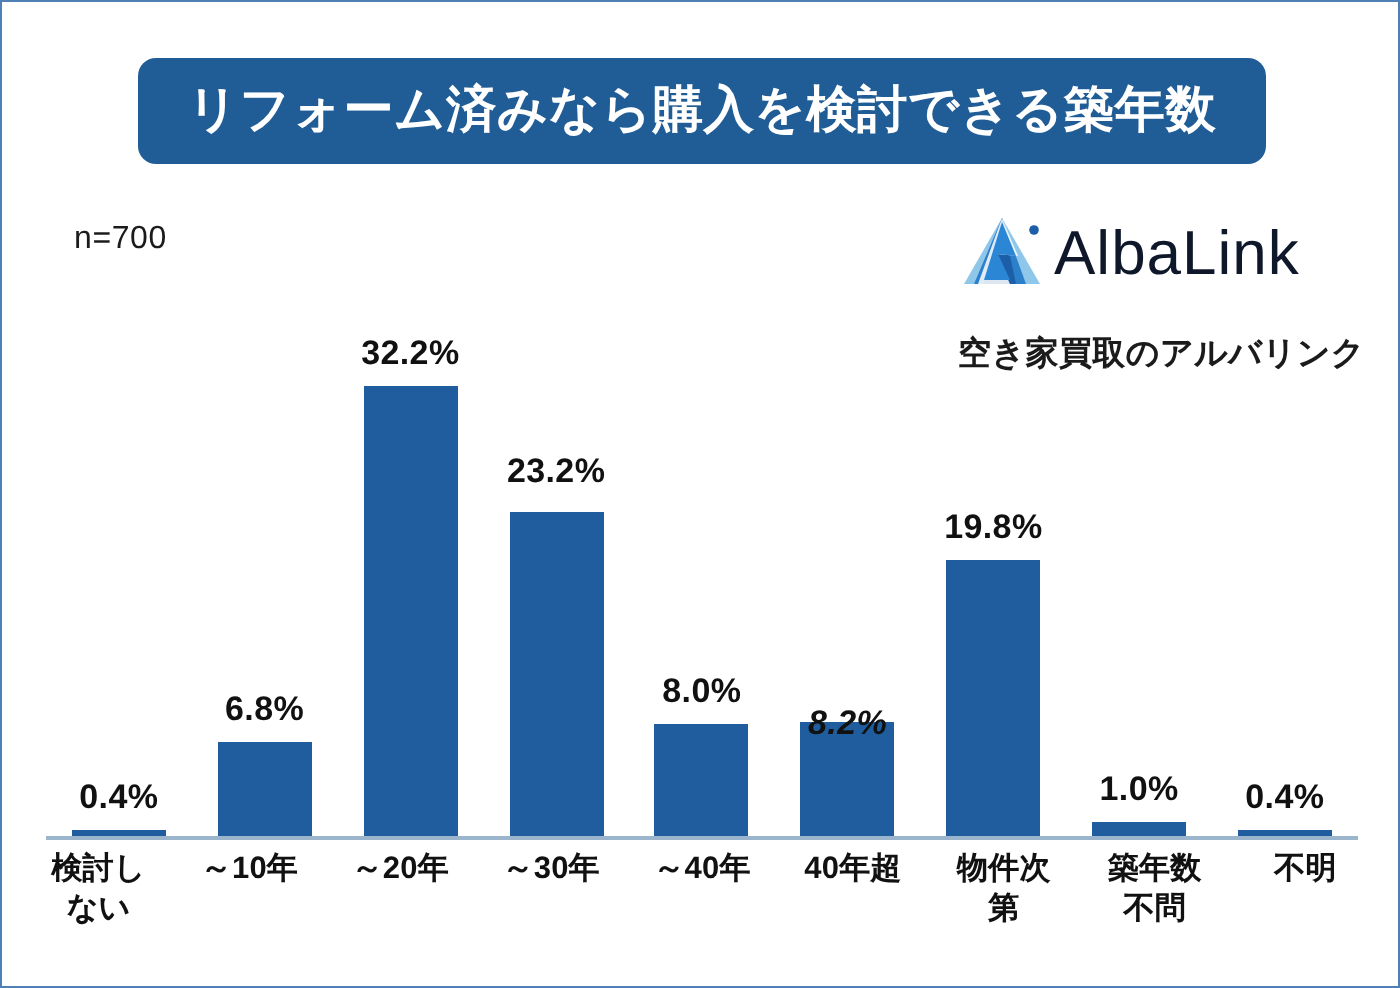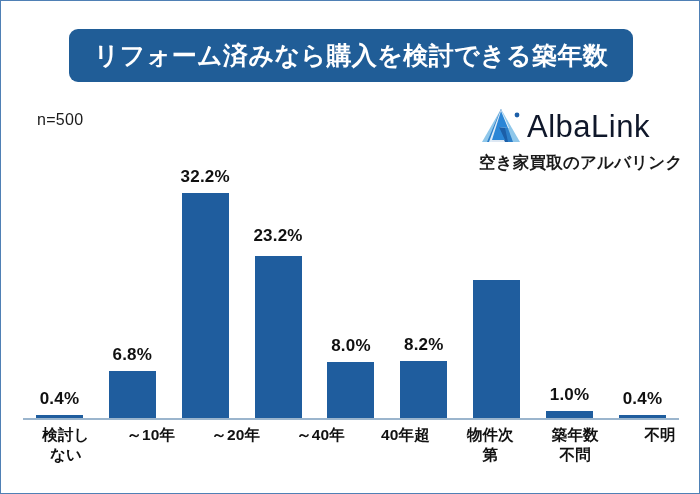--- a/index.html
+++ b/index.html
@@ -76,21 +76,21 @@
   .logo-wordmark {
     font-size: 31px;
     font-weight: 500;
     color: #0f172a;
     letter-spacing: 0.5px;
     line-height: 1;
     margin-left: 4px;
     white-space: nowrap;
   }
   .logo-tagline {
-    margin-top: 5px;
+    margin-top: 19px;
     font-size: 16.5px;
     font-weight: bold;
     color: #1b1b1b;
     letter-spacing: 0.2px;
     text-align: center;
     white-space: nowrap;
   }
   .axis-line {
     position: absolute;
     left: 22px;
@@ -130,21 +130,21 @@
     white-space: nowrap;
   }
   .bar-rect {
     width: 47px;
     background: #1f5d9e;
   }
 
   
   .cats {
     position: absolute;
-    left: 34px;
+    left: 22px;
     top: 424px;
     width: 656px;
     display: flex;
     justify-content: flex-end;
     align-items: flex-start;
     gap: 23px;
   }
   .cat {
     width: 72px;
     text-align: center;
@@ -157,21 +157,21 @@
 </style>
 </head>
 <body>
 
 <div id="infographic">
 
   <div class="title-banner">
     <div class="title-text">リフォーム済みなら購入を検討できる築年数</div>
   </div>
 
-  <div class="n-label">n=500</div>
+  <div class="n-label">n=700</div>
 
   <div class="logo-block">
     <div class="logo-row">
       <div class="logo-mark">
         <svg width="44" height="40" viewBox="0 0 44 40" xmlns="http://www.w3.org/2000/svg">
           <polygon points="22,3 41,36 3,36" fill="#8fc7ea"></polygon>
           <polygon points="22,3 34,36 8,36" fill="#2c7fc9"></polygon>
           <polygon points="22,3 29,36 13,36" fill="#1c5fa8"></polygon>
           <path d="M22 3 L30 22 L19 21 L26 36 L10 36 Z" fill="#ffffff" opacity="0.85"></path>
           <path d="M22 5 L29 22 L20 21 L26 34 L13 34 Z" fill="#2b86d6"></path>
@@ -200,40 +200,42 @@
       </div>
       <div class="bar-col">
         <div class="bar-value" style="bottom: 172px;">23.2%</div>
         <div class="bar-rect" style="height: 162px; background: rgb(31, 93, 158);"></div>
       </div>
       <div class="bar-col">
         <div class="bar-value" style="bottom: 62px;">8.0%</div>
         <div class="bar-rect" style="height: 56px; background: rgb(31, 93, 158);"></div>
       </div>
       <div class="bar-col">
-        <div class="bar-value" style="bottom: 63px;">8.2%</div>
+        <div class="bar-value" style="bottom: 46px; font-style: italic;">8.2%</div>
         <div class="bar-rect" style="height: 57px; background: rgb(31, 93, 158);"></div>
       </div>
       <div class="bar-col">
+        <div class="bar-value" style="bottom: 144px;">19.8%</div>
         <div class="bar-rect" style="height: 138px; background: rgb(31, 93, 158);"></div>
       </div>
       <div class="bar-col">
         <div class="bar-value" style="bottom: 13px;">1.0%</div>
         <div class="bar-rect" style="height: 7px; background: rgb(31, 93, 158);"></div>
       </div>
       <div class="bar-col">
         <div class="bar-value" style="bottom: 9px;">0.4%</div>
         <div class="bar-rect" style="height: 3px; background: rgb(31, 93, 158);"></div>
       </div>
     </div>
 
   <div class="cats" id="cats">
       <div class="cat">検討しない</div>
       <div class="cat">～10年</div>
       <div class="cat">～20年</div>
+      <div class="cat">～30年</div>
       <div class="cat">～40年</div>
       <div class="cat">40年超</div>
       <div class="cat">物件次第</div>
       <div class="cat">築年数<br>不問</div>
       <div class="cat">不明</div>
     </div>
 
 </div>
 
 </body></html>

